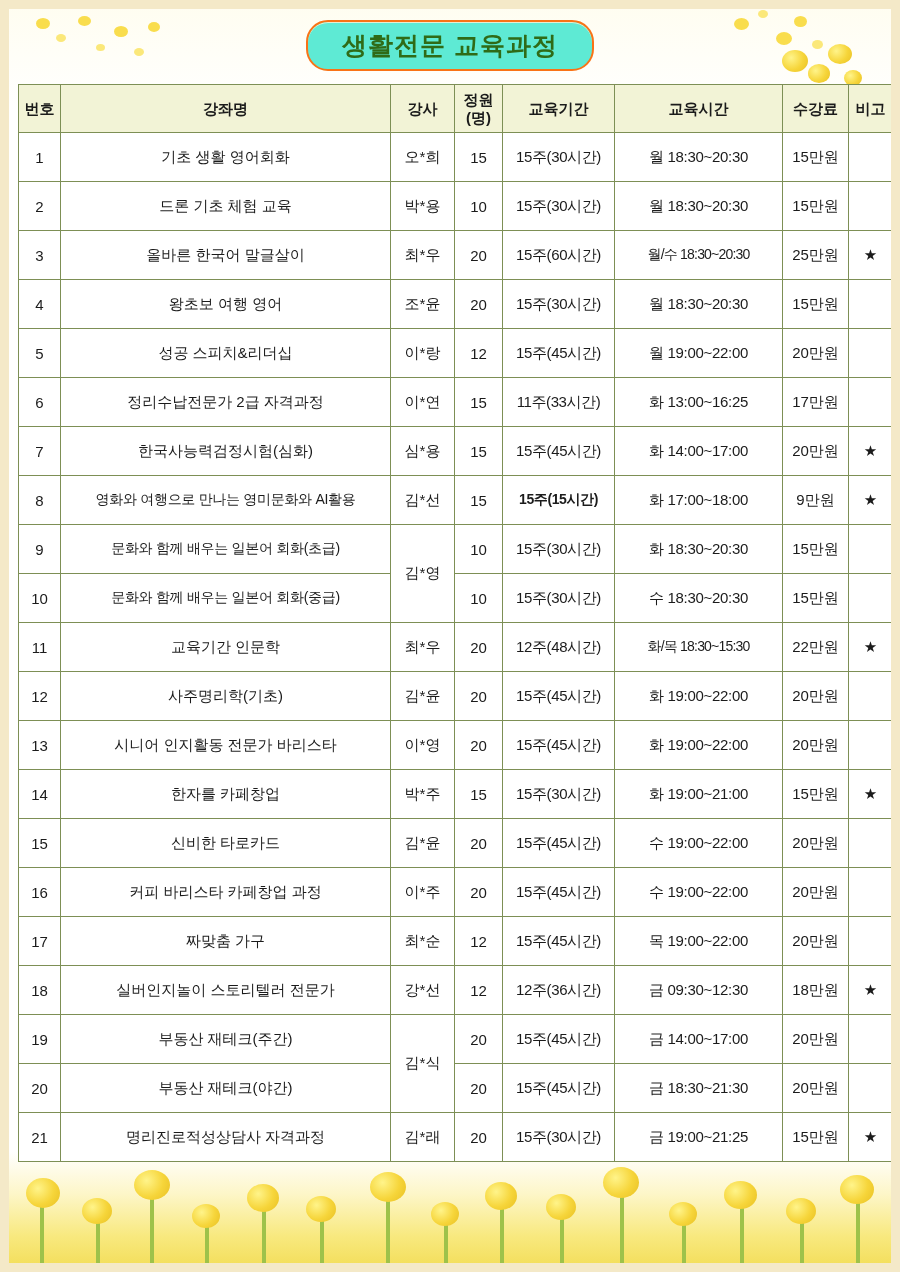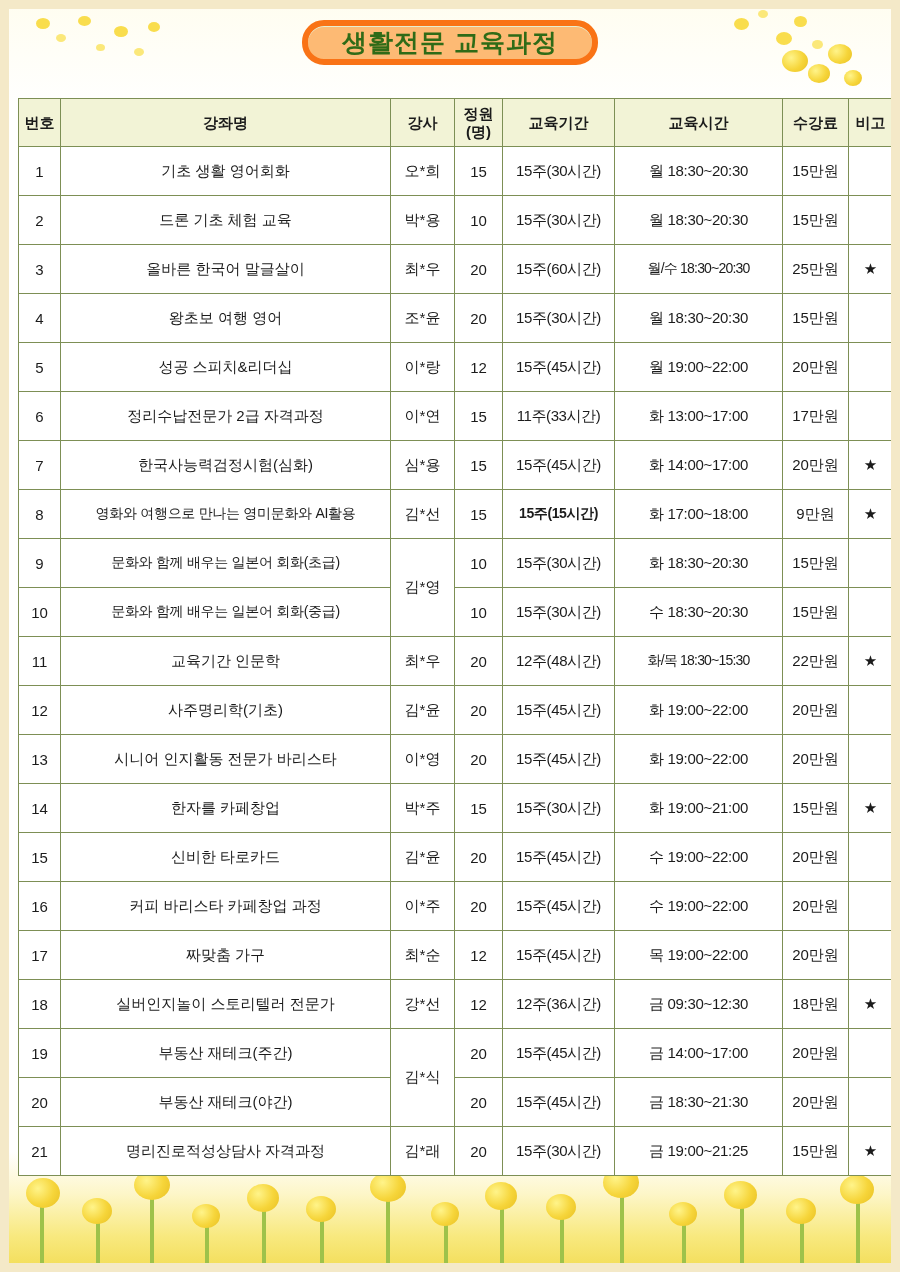--- a/index.html
+++ b/index.html
@@ -60,38 +60,38 @@
   .petal.small { background: #fbe87a; }
 
   
   .title-wrap {
     position: absolute;
     top: 20px; left: 0; right: 0;
     display: flex; justify-content: center;
     z-index: 4;
   }
   .title-box {
-    background: #fdba74;
-    border: 6px solid #f97316;
+    background: #5eead4;
+    border: 2px solid #f97316;
     border-radius: 22px;
-    padding: 0 34px;
+    padding: 7px 34px;
     box-shadow: 0 1px 0 #e6eed2 inset;
   }
   .title-text {
     font-size: 25px;
     font-weight: bold;
     color: #2f6b17;
     letter-spacing: 1px;
     white-space: nowrap;
   }
 
   
   .table-wrap {
     position: absolute;
-    top: 98px; left: 18px;
+    top: 84px; left: 18px;
     width: 864px;
     z-index: 4;
   }
   table.course-table {
     width: 100%;
     border-collapse: collapse;
     background: #ffffff;
     table-layout: fixed;
   }
   table.course-table th,
@@ -285,21 +285,21 @@
         <td class="c-fee">20만원</td>
         <td class="c-note"></td>
       </tr>
 
       <tr>
         <td class="c-no">6</td>
         <td class="c-name">정리수납전문가 2급 자격과정</td>
         <td class="c-teacher">이*연</td>
         <td class="c-cap">15</td>
         <td class="c-period">11주(33시간)</td>
-        <td class="c-time">화 13:00~17:00</td>
+        <td class="c-time">화 13:00~16:25</td>
         <td class="c-fee">17만원</td>
         <td class="c-note"></td>
       </tr>
 
       <tr>
         <td class="c-no">7</td>
         <td class="c-name">한국사능력검정시험(심화)</td>
         <td class="c-teacher">심*용</td>
         <td class="c-cap">15</td>
         <td class="c-period">15주(45시간)</td>

